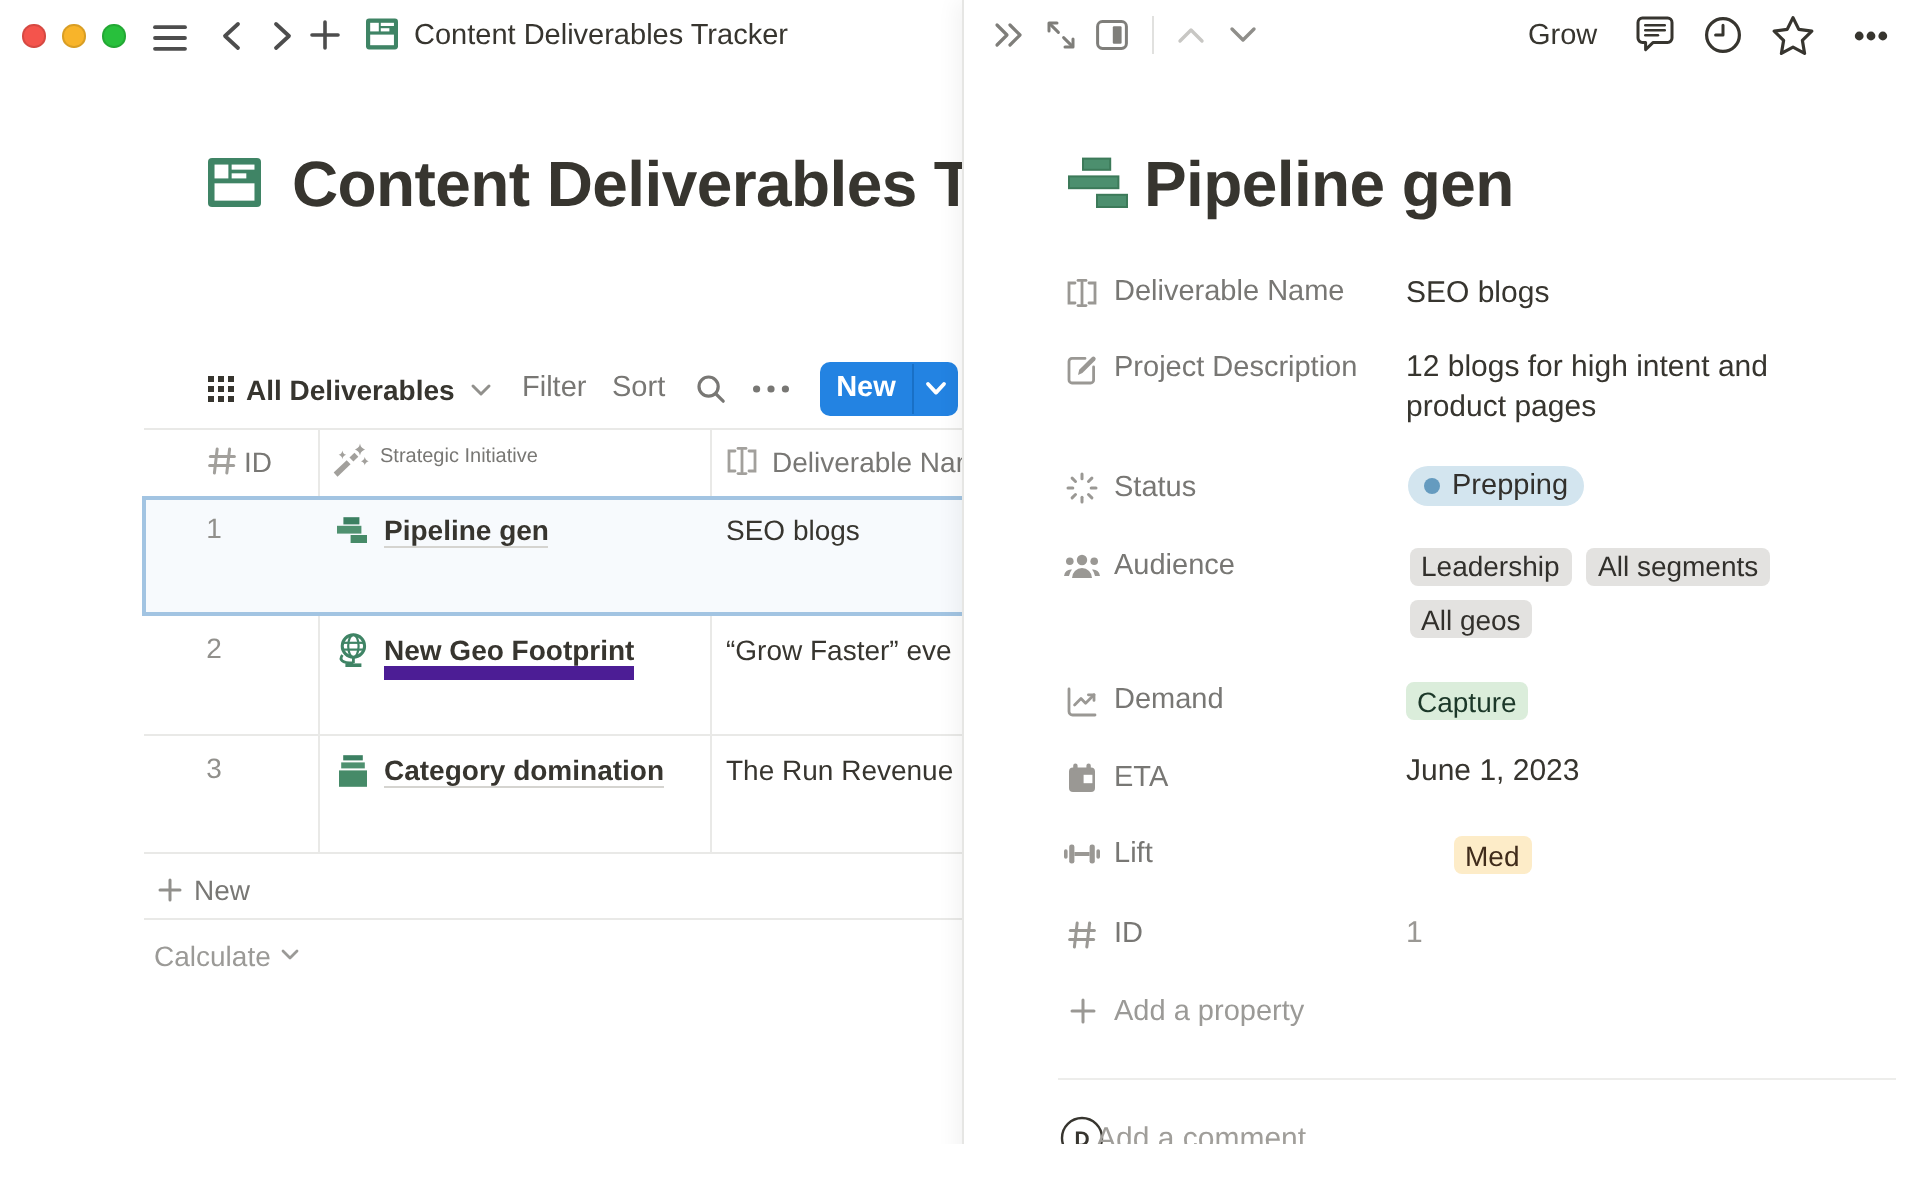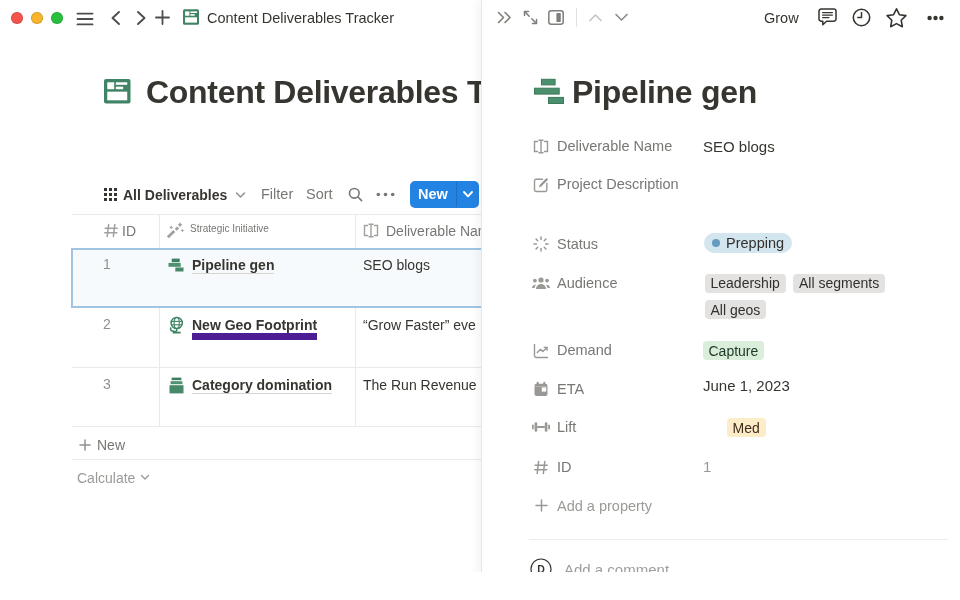--- a/index.html
+++ b/index.html
@@ -256,20 +256,21 @@
   <div class="abs gray" style="left:557px;top:138px;font-size:14.5px;">Deliverable Name</div>
   <div class="abs dark" style="left:703px;top:137.5px;font-size:15px;">SEO blogs</div>
 
   <svg class="abs" style="left:533px;top:177px" width="16" height="16" viewBox="0 0 16 16">
     <g stroke="#9a9894" stroke-width="1.4" fill="none" stroke-linecap="round" stroke-linejoin="round">
       <path d="M13.8 6.5 V13 a1.5 1.5 0 0 1 -1.5 1.5 H3 A1.5 1.5 0 0 1 1.5 13 V3.7 A1.5 1.5 0 0 1 3 2.2 H9.5"></path>
       <path d="M6 10.5 L6.6 7.9 L12.9 1.6 a1.1 1.1 0 0 1 1.6 1.6 L8.2 9.5 Z" fill="#9a9894" stroke="none"></path>
     </g>
   </svg>
   <div class="abs gray" style="left:557px;top:176px;font-size:14.5px;">Project Description</div>
+  <div class="abs dark" style="left:703px;top:173.5px;font-size:15px;line-height:20.4px;">12 blogs for high intent and<br>product pages</div>
 
   <svg class="abs" style="left:533px;top:236px" width="16" height="16" viewBox="0 0 16 16">
     <g stroke="#9a9894" stroke-width="1.5" stroke-linecap="round">
       <line x1="8" y1="1" x2="8" y2="3.4"></line>
       <line x1="8" y1="12.6" x2="8" y2="15"></line>
       <line x1="1" y1="8" x2="3.4" y2="8"></line>
       <line x1="12.6" y1="8" x2="15" y2="8"></line>
       <line x1="3.05" y1="3.05" x2="4.75" y2="4.75"></line>
       <line x1="11.25" y1="11.25" x2="12.95" y2="12.95"></line>
       <line x1="3.05" y1="12.95" x2="4.75" y2="11.25"></line>
@@ -345,16 +346,16 @@
         <line x1="1" y1="6.5" x2="12" y2="6.5"></line>
     </g>
   </svg>
   <div class="abs" style="left:557px;top:497.5px;font-size:14.5px;color:#9b9a97;">Add a property</div>
 
   <div class="hline" style="left:529px;top:538.5px;width:419px;background:#ededeb;"></div>
   <svg class="abs" style="left:529.5px;top:558px" width="22" height="22" viewBox="0 0 22 22">
     <circle cx="11" cy="11" r="10" fill="none" stroke="#37352f" stroke-width="1.2"></circle>
     <text x="11" y="15" text-anchor="middle" font-family="Liberation Sans, sans-serif" font-size="10.5" font-weight="600" fill="#37352f">D</text>
   </svg>
-  <div class="abs" style="left:564px;top:561px;font-size:15px;color:#a09e9a;">Add a comment...</div>
+  <div class="abs" style="left:548px;top:561px;font-size:15px;color:#a09e9a;">Add a comment...</div>
   <div class="hline" style="left:529px;top:598.5px;width:419px;background:#ededeb;"></div>
 
 </div>
 
 </body></html>

